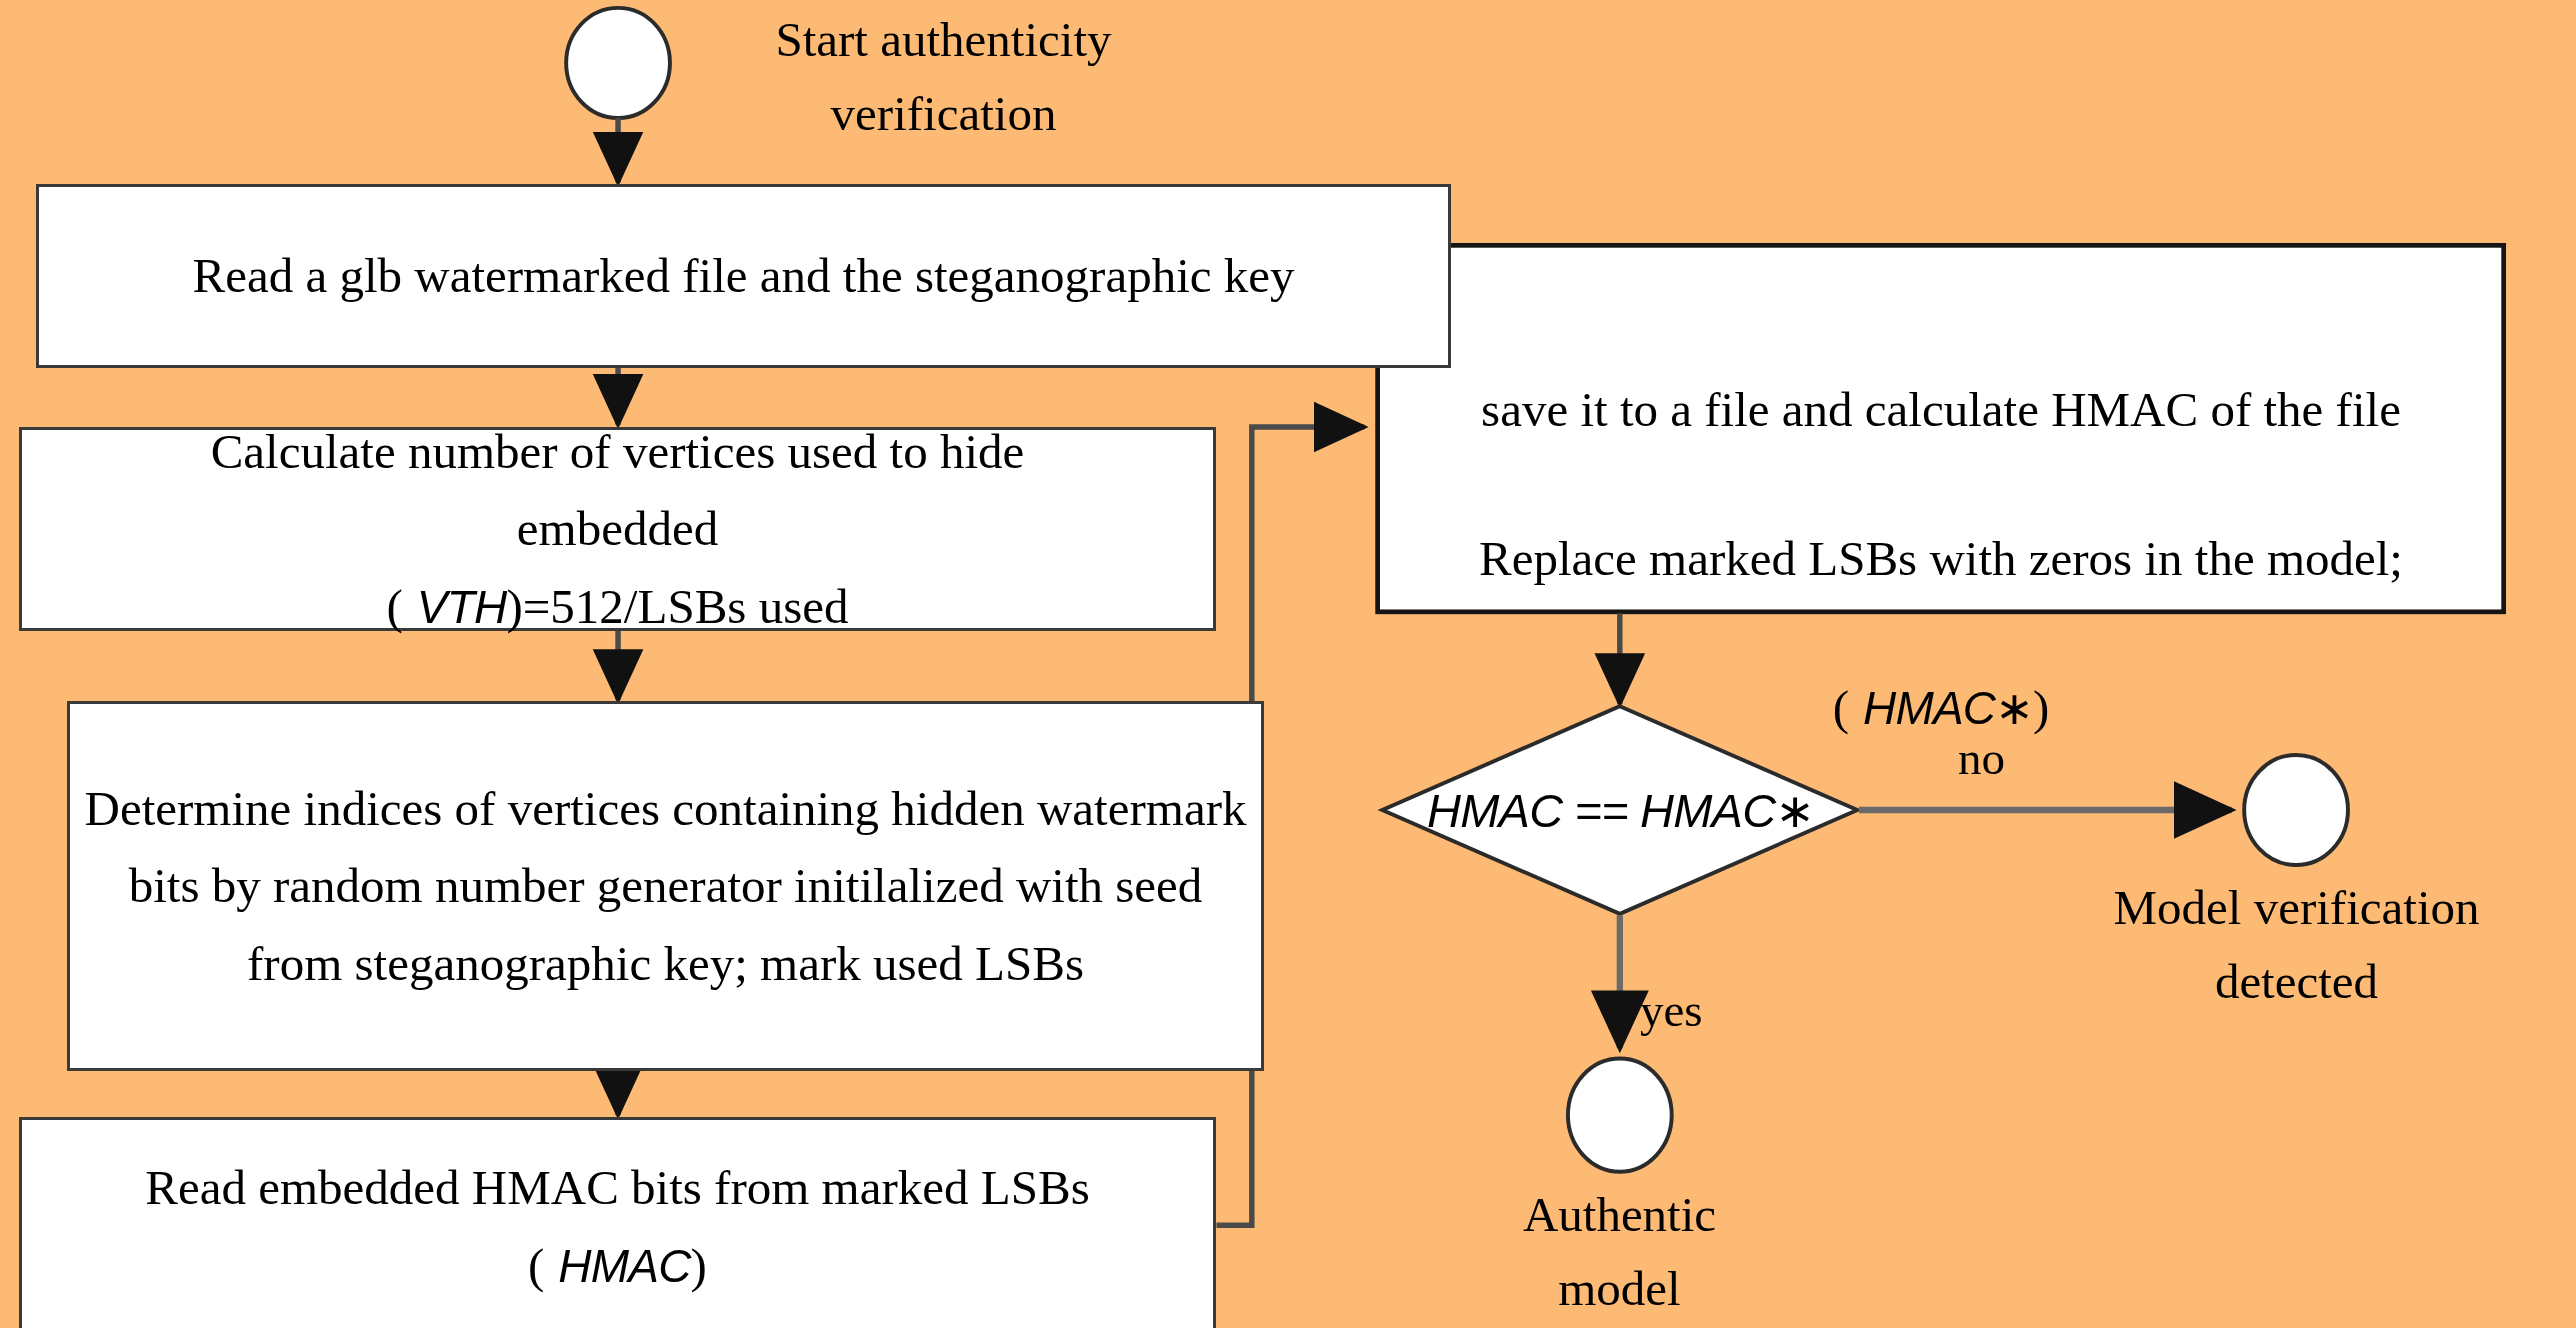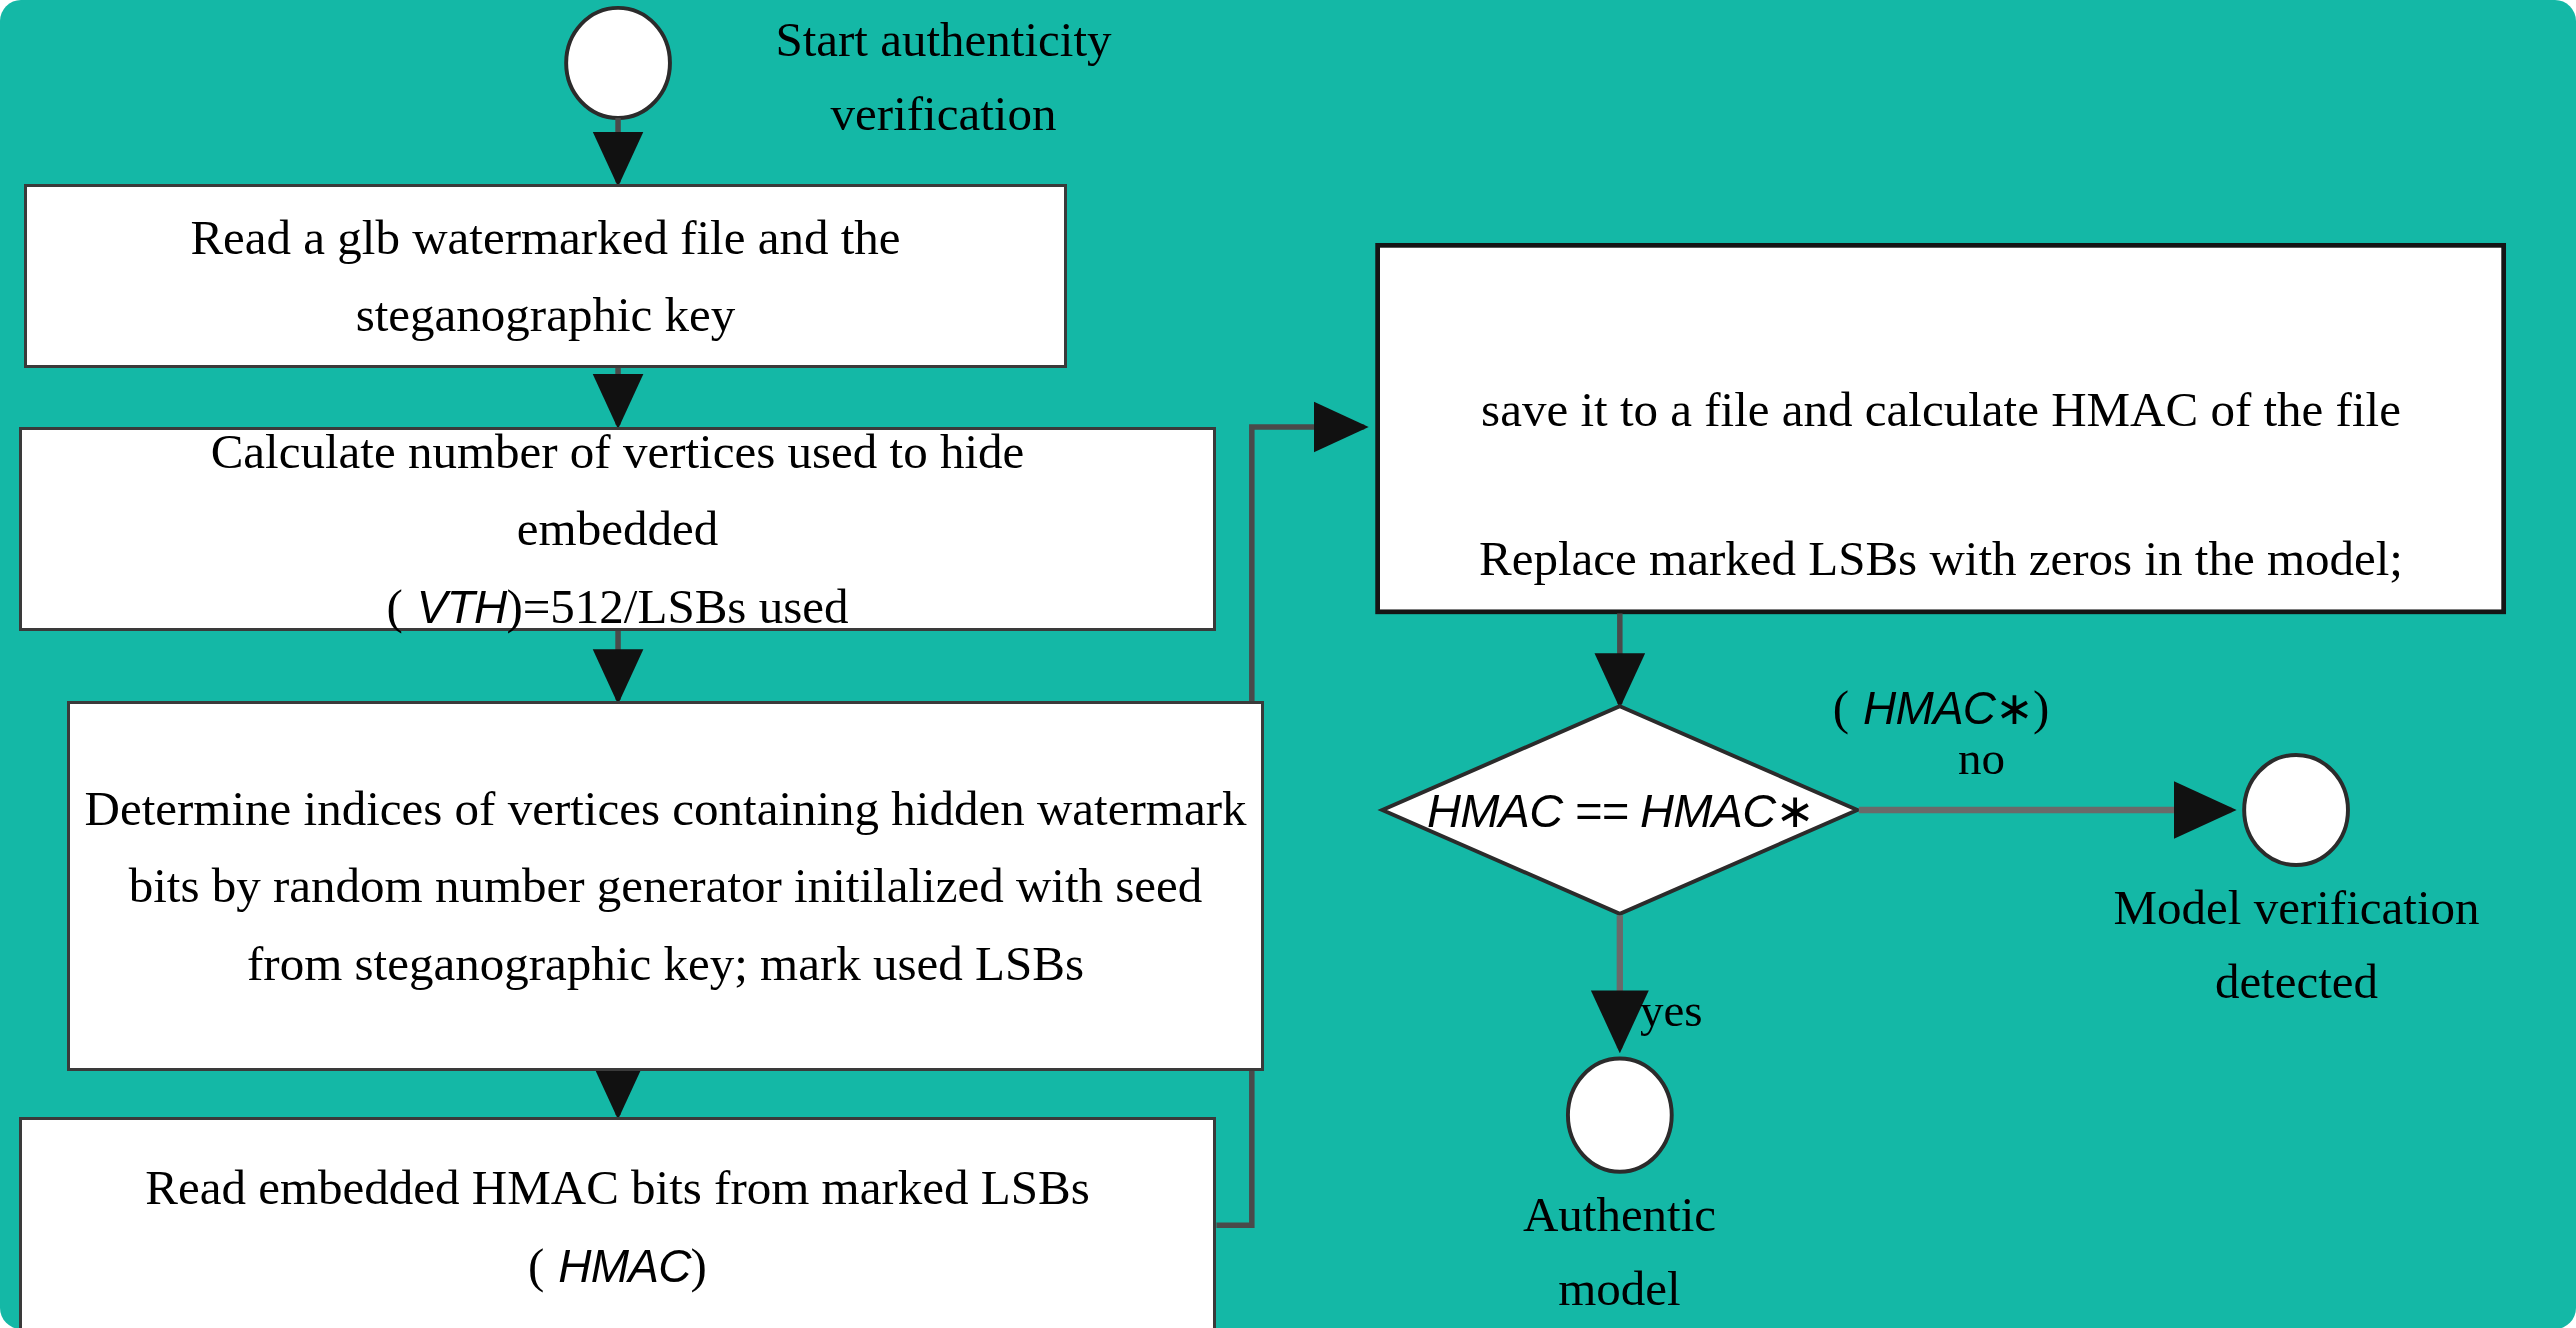--- a/index.html
+++ b/index.html
@@ -4,25 +4,24 @@
 <style>
   html, body {
     margin: 0;
     padding: 0;
     background: #ffffff;
   }
   #canvas {
     position: relative;
     width: 2576px;
     height: 1329px;
-    background: #14b8a6;
+    background: #fdba74;
     overflow: hidden;
     font-family: "Liberation Serif", "DejaVu Serif", serif;
     color: #000000;
-    border-radius: 21px;
   }
   svg.layer {
     position: absolute;
     left: 0;
     top: 0;
     width: 2576px;
     height: 1329px;
     overflow: visible;
   }
   .node-text {
@@ -120,21 +119,21 @@
     <ellipse cx="2920" cy="1030" rx="66" ry="70" fill="#ffffff" stroke="#2b2b2b" stroke-width="5"></ellipse>
 
     <line x1="2060" y1="1164" x2="2060" y2="1333" stroke="#6a6a6a" stroke-width="8" marker-end="url(#arrowhead)"></line>
 
     <ellipse cx="2060" cy="1418" rx="66" ry="72" fill="#ffffff" stroke="#2b2b2b" stroke-width="5"></ellipse>
   </svg>
 
   <div class="caption" style="left:692px; top:3.1px; width:503px;">Start authenticity
 verification</div>
 
-  <div class="proc-box" style="left:24px; top:184px; width:1043px; height:184px;">
+  <div class="proc-box" style="left:36px; top:184px; width:1415px; height:184px;">
     <div class="inner">Read a glb watermarked file and the
 steganographic key</div>
   </div>
 
   <div class="proc-box" style="left:19px; top:427px; width:1197px; height:204px;">
     <div class="inner">
       <div>Calculate number of vertices used to hide</div>
       <div>embedded</div>
       <div><span>(</span><span class="mono-ital">VTH</span><span>)=512/LSBs used</span></div>
     </div>

